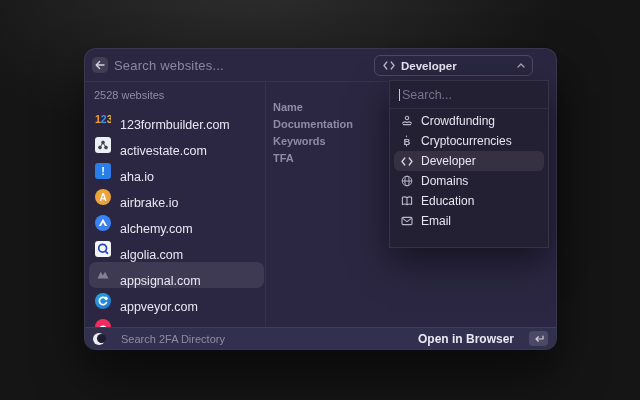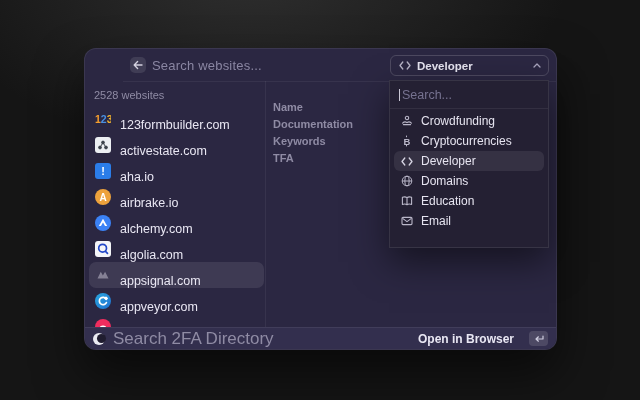--- a/index.html
+++ b/index.html
@@ -16,22 +16,22 @@
   
   .window{
     position:absolute;left:84px;top:48px;width:473px;height:302px;
     background:#2b2742;border-radius:12px;
     border:1px solid rgba(255,255,255,0.08);
     box-shadow:0 24px 48px rgba(0,0,0,0.55);
     box-sizing:border-box;overflow:hidden;
   }
 
   
-  .header{position:absolute;left:0;top:0;right:0;height:32px;
-    border-bottom:1px solid rgba(255,255,255,0.06);margin-left:38px;}
+  .header{position:absolute;left:0;top:0;right:16px;height:32px;
+    border-bottom:1px solid rgba(255,255,255,0.06);}
   .back-btn{position:absolute;left:7px;top:8px;width:16px;height:16px;border-radius:5px;
     background:rgba(255,255,255,0.10);display:flex;align-items:center;justify-content:center;cursor:pointer;}
   .search-ph{position:absolute;left:29px;top:0;height:32px;display:flex;align-items:center;
     font-size:13px;color:#8a86a2;letter-spacing:.2px;}
   .cat-btn{position:absolute;right:7px;top:6px;width:159px;height:21px;box-sizing:border-box;
     border:1px solid rgba(255,255,255,0.16);border-radius:6px;
     display:flex;align-items:center;padding:0 7px;gap:6px;cursor:pointer;}
   .cat-btn .lbl{font-size:11.5px;font-weight:600;color:#e7e5f1;flex:1;}
 
   
@@ -45,21 +45,21 @@
   
   .details{position:absolute;left:188px;top:50px;font-weight:bold;}
   .details .dl{font-size:11px;color:#8f8ba4;height:17px;line-height:17px;}
 
   
   .footer{position:absolute;left:0;right:0;bottom:0;height:22px;background:#332f4e;
     border-top:1px solid rgba(255,255,255,0.07);
     display:flex;align-items:center;padding:0 8px;box-sizing:border-box;gap:8px;}
   .ext-icon{width:12px;height:12px;border-radius:50%;background:#ebebf2;position:relative;flex:none;}
   .ext-icon::after{content:"";position:absolute;left:3.5px;top:1.5px;width:9px;height:9px;border-radius:50%;background:#201d30;}
-  .foot-l{font-size:17px;color:#8f8ba4;flex:1;}
+  .foot-l{font-size:11px;color:#8f8ba4;flex:1;margin-left:8px;}
   .foot-r{font-size:12px;font-weight:700;color:#e9e7f3;}
   .keycap{width:19px;height:15px;border-radius:4px;background:rgba(255,255,255,0.13);
     display:flex;align-items:center;justify-content:center;margin-left:7px;cursor:pointer;}
 
   
   .fav{width:16px;height:16px;flex:none;display:flex;align-items:center;justify-content:center;
     font-weight:700;box-sizing:border-box;}
   .fav-sq{border-radius:3px;}
   .fav-ci{border-radius:50%;}
   .fav-aha{background:#2b7de9;color:#fff;font-size:11px;}

